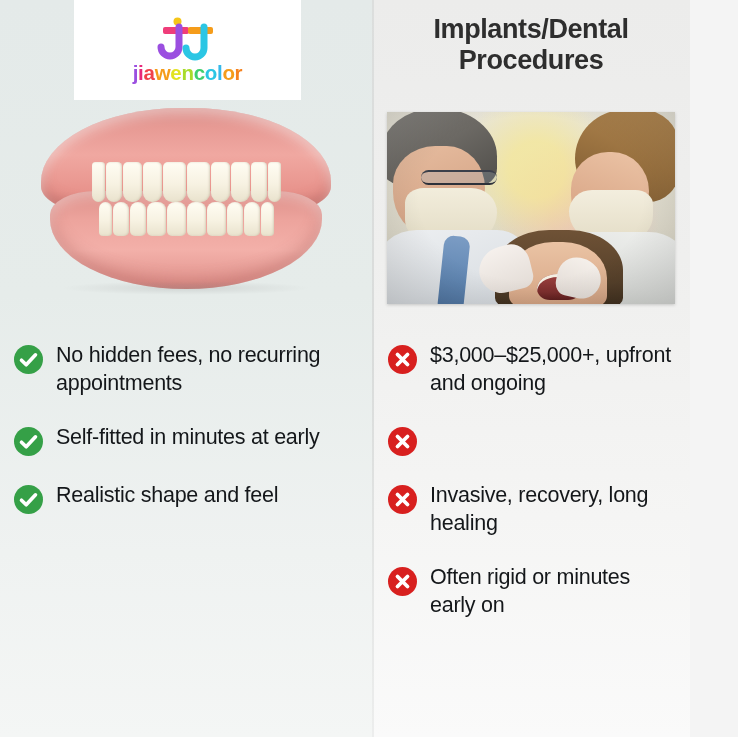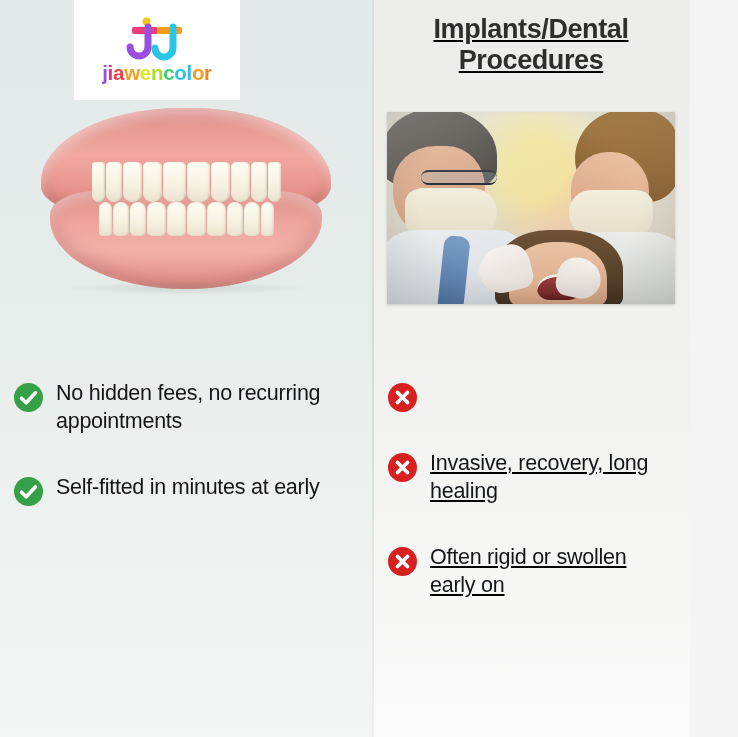--- a/index.html
+++ b/index.html
@@ -29,21 +29,20 @@
   }
 
   .col-left {
     width: 372px;
     background: linear-gradient(180deg, #e4eae9 0%, #e6ecea 40%, #eff2f1 75%, #f4f6f5 100%);
   }
 
   .col-right {
     width: 318px;
     background: linear-gradient(180deg, #ececeb 0%, #efefee 35%, #f5f5f4 70%, #fafafa 100%);
-    text-decoration: underline;
   }
 
   .divider {
     position: absolute;
     top: 0;
     left: 372px;
     width: 2px;
     height: 100%;
     background: linear-gradient(180deg, rgba(190,196,195,0.35) 0%, rgba(198,202,201,0.55) 50%, rgba(205,208,207,0.3) 100%);
   }
@@ -51,21 +50,21 @@
   
   .head-zone {
     height: 104px;
     position: relative;
   }
 
   .logo-panel {
     position: absolute;
     left: 74px;
     top: 0;
-    width: 166px;
+    width: 227px;
     height: 100px;
     background: #ffffff;
     display: flex;
     flex-direction: column;
     align-items: center;
     justify-content: center;
     gap: 2px;
   }
 
   .logo-mark {
@@ -295,21 +294,20 @@
     padding: 30px 0 0 0;
   }
   .bullets.left  { padding-left: 14px; padding-right: 18px; }
   .bullets.right { padding-left: 16px; padding-right: 14px; }
 
   .bullet {
     display: flex;
     align-items: flex-start;
     gap: 13px;
     margin-bottom: 26px;
-    margin-top: 38px;
   }
 
   .badge {
     flex: 0 0 auto;
     width: 29px;
     height: 29px;
     border-radius: 50%;
     position: relative;
     margin-top: 3px;
   }
@@ -397,20 +395,28 @@
       <div class="bullet">
         <span class="badge badge-check">
           <svg width="29" height="29" viewBox="0 0 29 29">
             <path d="M7.5 15.2 L12.2 19.8 L21.5 9.8" stroke="#ffffff" stroke-width="3.6" fill="none" stroke-linecap="round" stroke-linejoin="round"></path>
           </svg>
         </span>
         <span class="bullet-text">Self-fitted in minutes at early</span>
       </div>
 
 
+      <div class="bullet">
+        <span class="badge badge-check">
+          <svg width="29" height="29" viewBox="0 0 29 29">
+            <path d="M7.5 15.2 L12.2 19.8 L21.5 9.8" stroke="#ffffff" stroke-width="3.6" fill="none" stroke-linecap="round" stroke-linejoin="round"></path>
+          </svg>
+        </span>
+        <span class="bullet-text">Realistic shape and feel</span>
+      </div>
 
     </div>
   </div>
 
   <div class="column col-right">
 
     <div class="head-zone">
       <div class="right-title">Implants/Dental Procedures</div>
     </div>
 
@@ -431,44 +437,52 @@
         <div class="p-patient-face"></div>
         <div class="p-patient-mouth"></div>
         <div class="p-glove-a"></div>
         <div class="p-glove-b"></div>
         <div class="photo-vignette"></div>
       </div>
     </div>
 
     <div class="bullets right">
 
-
       <div class="bullet">
         <span class="badge badge-x">
           <svg width="29" height="29" viewBox="0 0 29 29">
             <path d="M9.5 9.5 L19.5 19.5 M19.5 9.5 L9.5 19.5" stroke="#ffffff" stroke-width="3.8" stroke-linecap="round"></path>
           </svg>
         </span>
+        <span class="bullet-text">$3,000–$25,000+, upfront and ongoing</span>
       </div>
 
       <div class="bullet">
         <span class="badge badge-x">
           <svg width="29" height="29" viewBox="0 0 29 29">
             <path d="M9.5 9.5 L19.5 19.5 M19.5 9.5 L9.5 19.5" stroke="#ffffff" stroke-width="3.8" stroke-linecap="round"></path>
           </svg>
         </span>
+      </div>
+
+      <div class="bullet">
+        <span class="badge badge-x">
+          <svg width="29" height="29" viewBox="0 0 29 29">
+            <path d="M9.5 9.5 L19.5 19.5 M19.5 9.5 L9.5 19.5" stroke="#ffffff" stroke-width="3.8" stroke-linecap="round"></path>
+          </svg>
+        </span>
         <span class="bullet-text">Invasive, recovery, long healing</span>
       </div>
 
       <div class="bullet">
         <span class="badge badge-x">
           <svg width="29" height="29" viewBox="0 0 29 29">
             <path d="M9.5 9.5 L19.5 19.5 M19.5 9.5 L9.5 19.5" stroke="#ffffff" stroke-width="3.8" stroke-linecap="round"></path>
           </svg>
         </span>
-        <span class="bullet-text">Often rigid or swollen early on</span>
+        <span class="bullet-text">Often rigid or minutes early on</span>
       </div>
 
     </div>
   </div>
 
   <div class="divider"></div>
 </div>
 
 </body></html>

